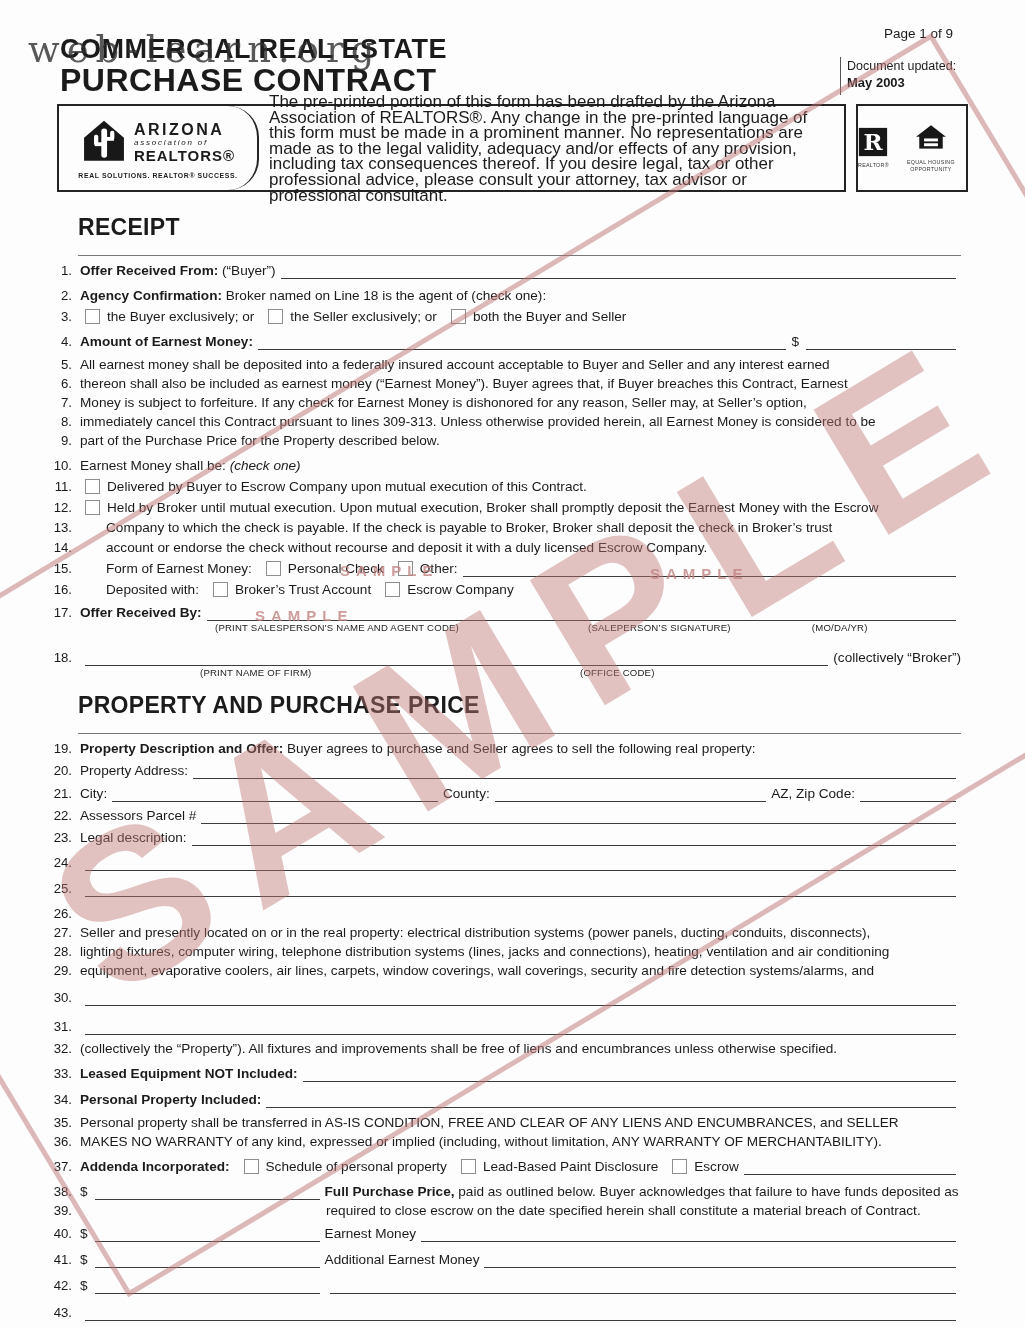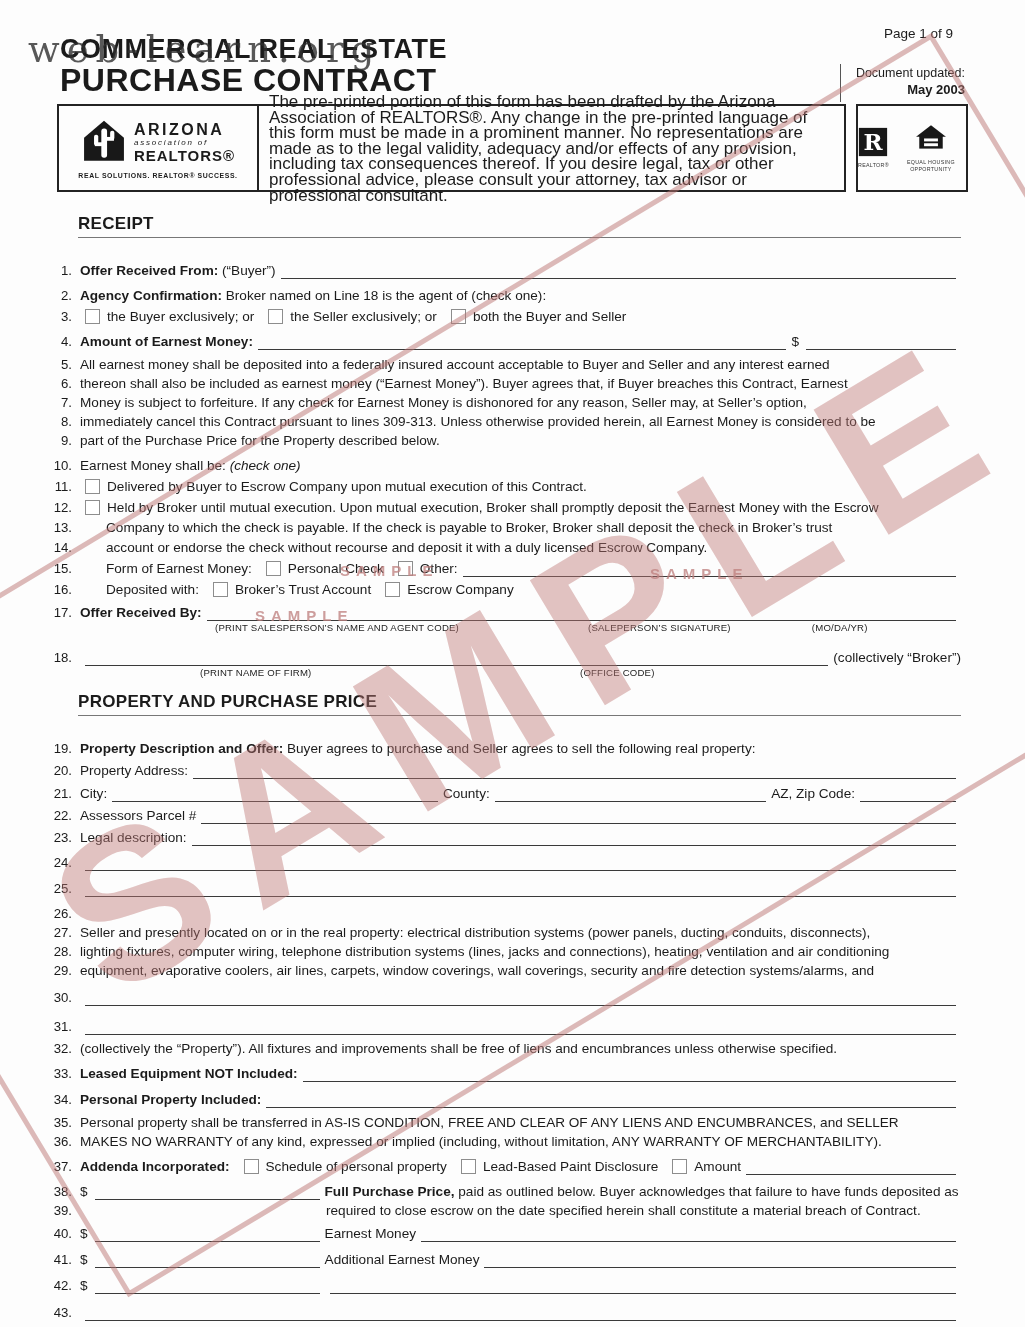--- a/index.html
+++ b/index.html
@@ -6,46 +6,46 @@
   body{font-family:"Liberation Sans", sans-serif; color:#1b1b1b;}
   .page{position:relative;width:1025px;height:1327px;background:#fdfdfd;overflow:hidden;}
 
   
   .pageno-top{position:absolute;top:26px;right:72px;font-size:13.5px;}
   .titleblock{position:relative;margin:36px 0 0 60px;line-height:1.02;z-index:1;}
   .title1{font-size:27px;font-weight:bold;letter-spacing:.5px;}
   .title2{font-size:32px;font-weight:bold;letter-spacing:.5px;}
   .wm-overlay{position:absolute;left:28px;top:28px;z-index:2;font-family:"DejaVu Serif",serif;
     font-size:37px;letter-spacing:7px;color:#2f2f2f;opacity:.8;font-weight:400;pointer-events:none;}
-  .updated{position:absolute;top:64px;right:60px;width:118px;text-align:right;font-size:12.5px;
+  .updated{position:absolute;top:57px;right:60px;width:118px;text-align:left;font-size:12.5px;
     border-left:1.5px solid #555;padding:2px 0 4px 6px;line-height:1.25;margin-left:26px;}
   .updated b{font-size:13px;}
 
   
   .inforow{display:flex;gap:10px;margin:8px 57px 0 57px;}
   .mainbox{flex:1;display:flex;border:2px solid #232323;height:84px;}
   .logocell{width:190px;border-right:2px solid #232323;display:flex;flex-direction:column;
-    align-items:center;justify-content:center;padding:3px 4px;}
+    align-items:center;justify-content:center;padding:3px 4px;border-radius:31px;}
   .logorow{display:flex;align-items:center;gap:7px;}
   .brandtxt{text-align:left;line-height:1;}
   .brand1{font-size:16px;font-weight:bold;letter-spacing:2.5px;}
   .brand2{font-size:8px;font-style:italic;letter-spacing:1.8px;margin:1px 0;}
   .brand3{font-size:15px;font-weight:bold;letter-spacing:1px;}
   .tagline{font-size:6.9px;font-weight:bold;letter-spacing:.6px;margin-top:5px;white-space:nowrap;}
   .disclaimer{flex:1;padding:5px 10px 4px 10px;font-size:17px;line-height:15.6px;
     display:flex;align-items:center;}
   .logosbox{width:108px;border:2px solid #232323;height:84px;display:flex;align-items:center;
     justify-content:center;gap:7px;}
   .minilogo{display:flex;flex-direction:column;align-items:center;}
   .minilabel{font-size:5.3px;letter-spacing:.3px;color:#333;margin-top:1px;text-align:center;line-height:1.2;}
 
   
   .doc{padding:0 64px 0 40px;margin-top:22px;}
-  .sec{margin-left:38px;font-size:17px;font-weight:bold;letter-spacing:.3px;
-    border-bottom:1.5px solid #777;padding-bottom:3px;margin-bottom:24px;}
+  .sec{margin-left:38px;font-size:23px;font-weight:bold;letter-spacing:.3px;
+    border-bottom:1.5px solid #777;padding-bottom:14px;margin-bottom:6px;}
   .line{display:flex;align-items:flex-end;font-size:13.6px;line-height:17px;white-space:nowrap;overflow:hidden;}
   .num{width:32px;text-align:right;margin-right:8px;flex:none;font-size:13.2px;}
   .fill{flex:1;border-bottom:1.3px solid #3a3a3a;height:15px;margin:0 5px;min-width:18px;}
   .fill.money{flex:none;width:225px;}
   .fill.zip{flex:none;width:96px;}
   .cb{width:13px;height:13px;border:1.5px solid #8d8d8d;background:#fff;flex:none;
     display:inline-block;margin:0 7px 1px 14px;}
   .cb.first{margin-left:5px;}
   b{font-weight:bold;}
   .it{font-style:italic;}
@@ -351,21 +351,21 @@
     </div>
 
     <div class="line gap8">
       <span class="num">37.</span>
       <b>Addenda Incorporated:</b>
       <span class="cb"></span>
       <span>Schedule of personal property</span>
       <span class="cb"></span>
       <span>Lead-Based Paint Disclosure</span>
       <span class="cb"></span>
-      <span>Amount</span>
+      <span>Escrow</span>
       <span class="fill"></span>
     </div>
 
     <div class="line gap2">
       <span class="num">38.</span>
       <span class="dollar">$</span>
       <span class="fill money"></span>
       <b>Full Purchase Price,</b>&nbsp;
       <span>paid as outlined below. Buyer acknowledges that failure to have funds deposited as</span>
     </div>

